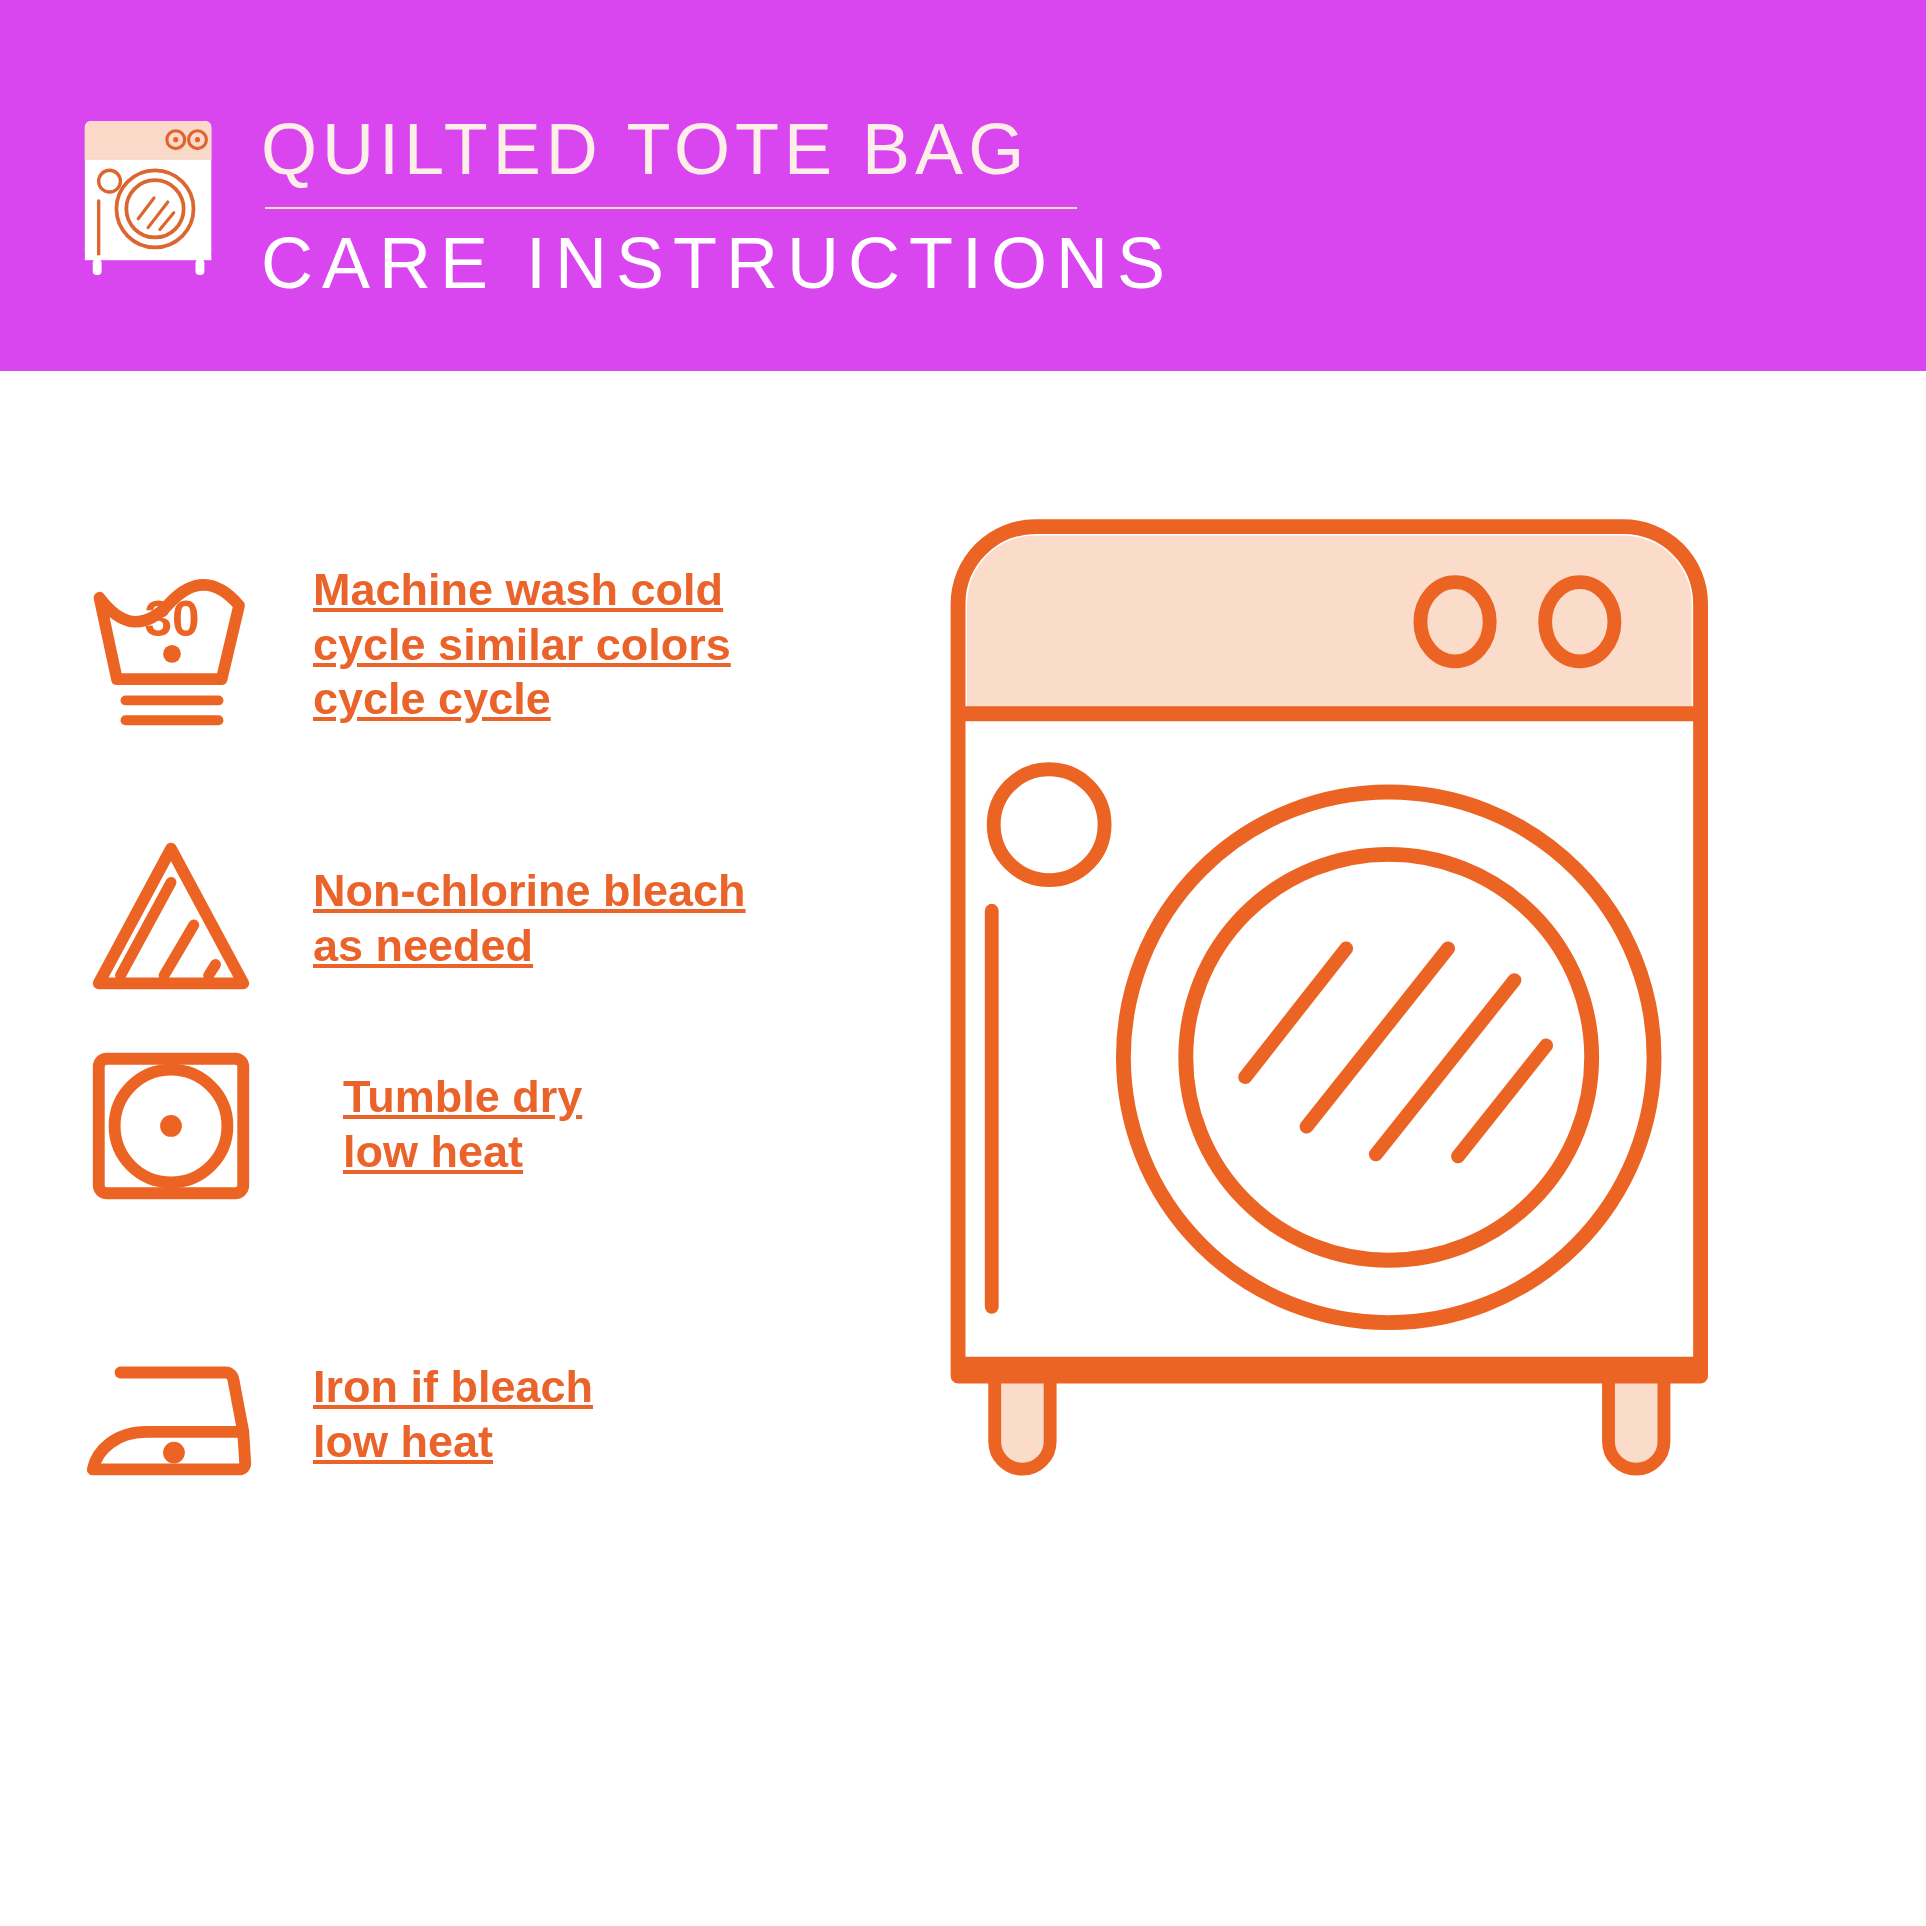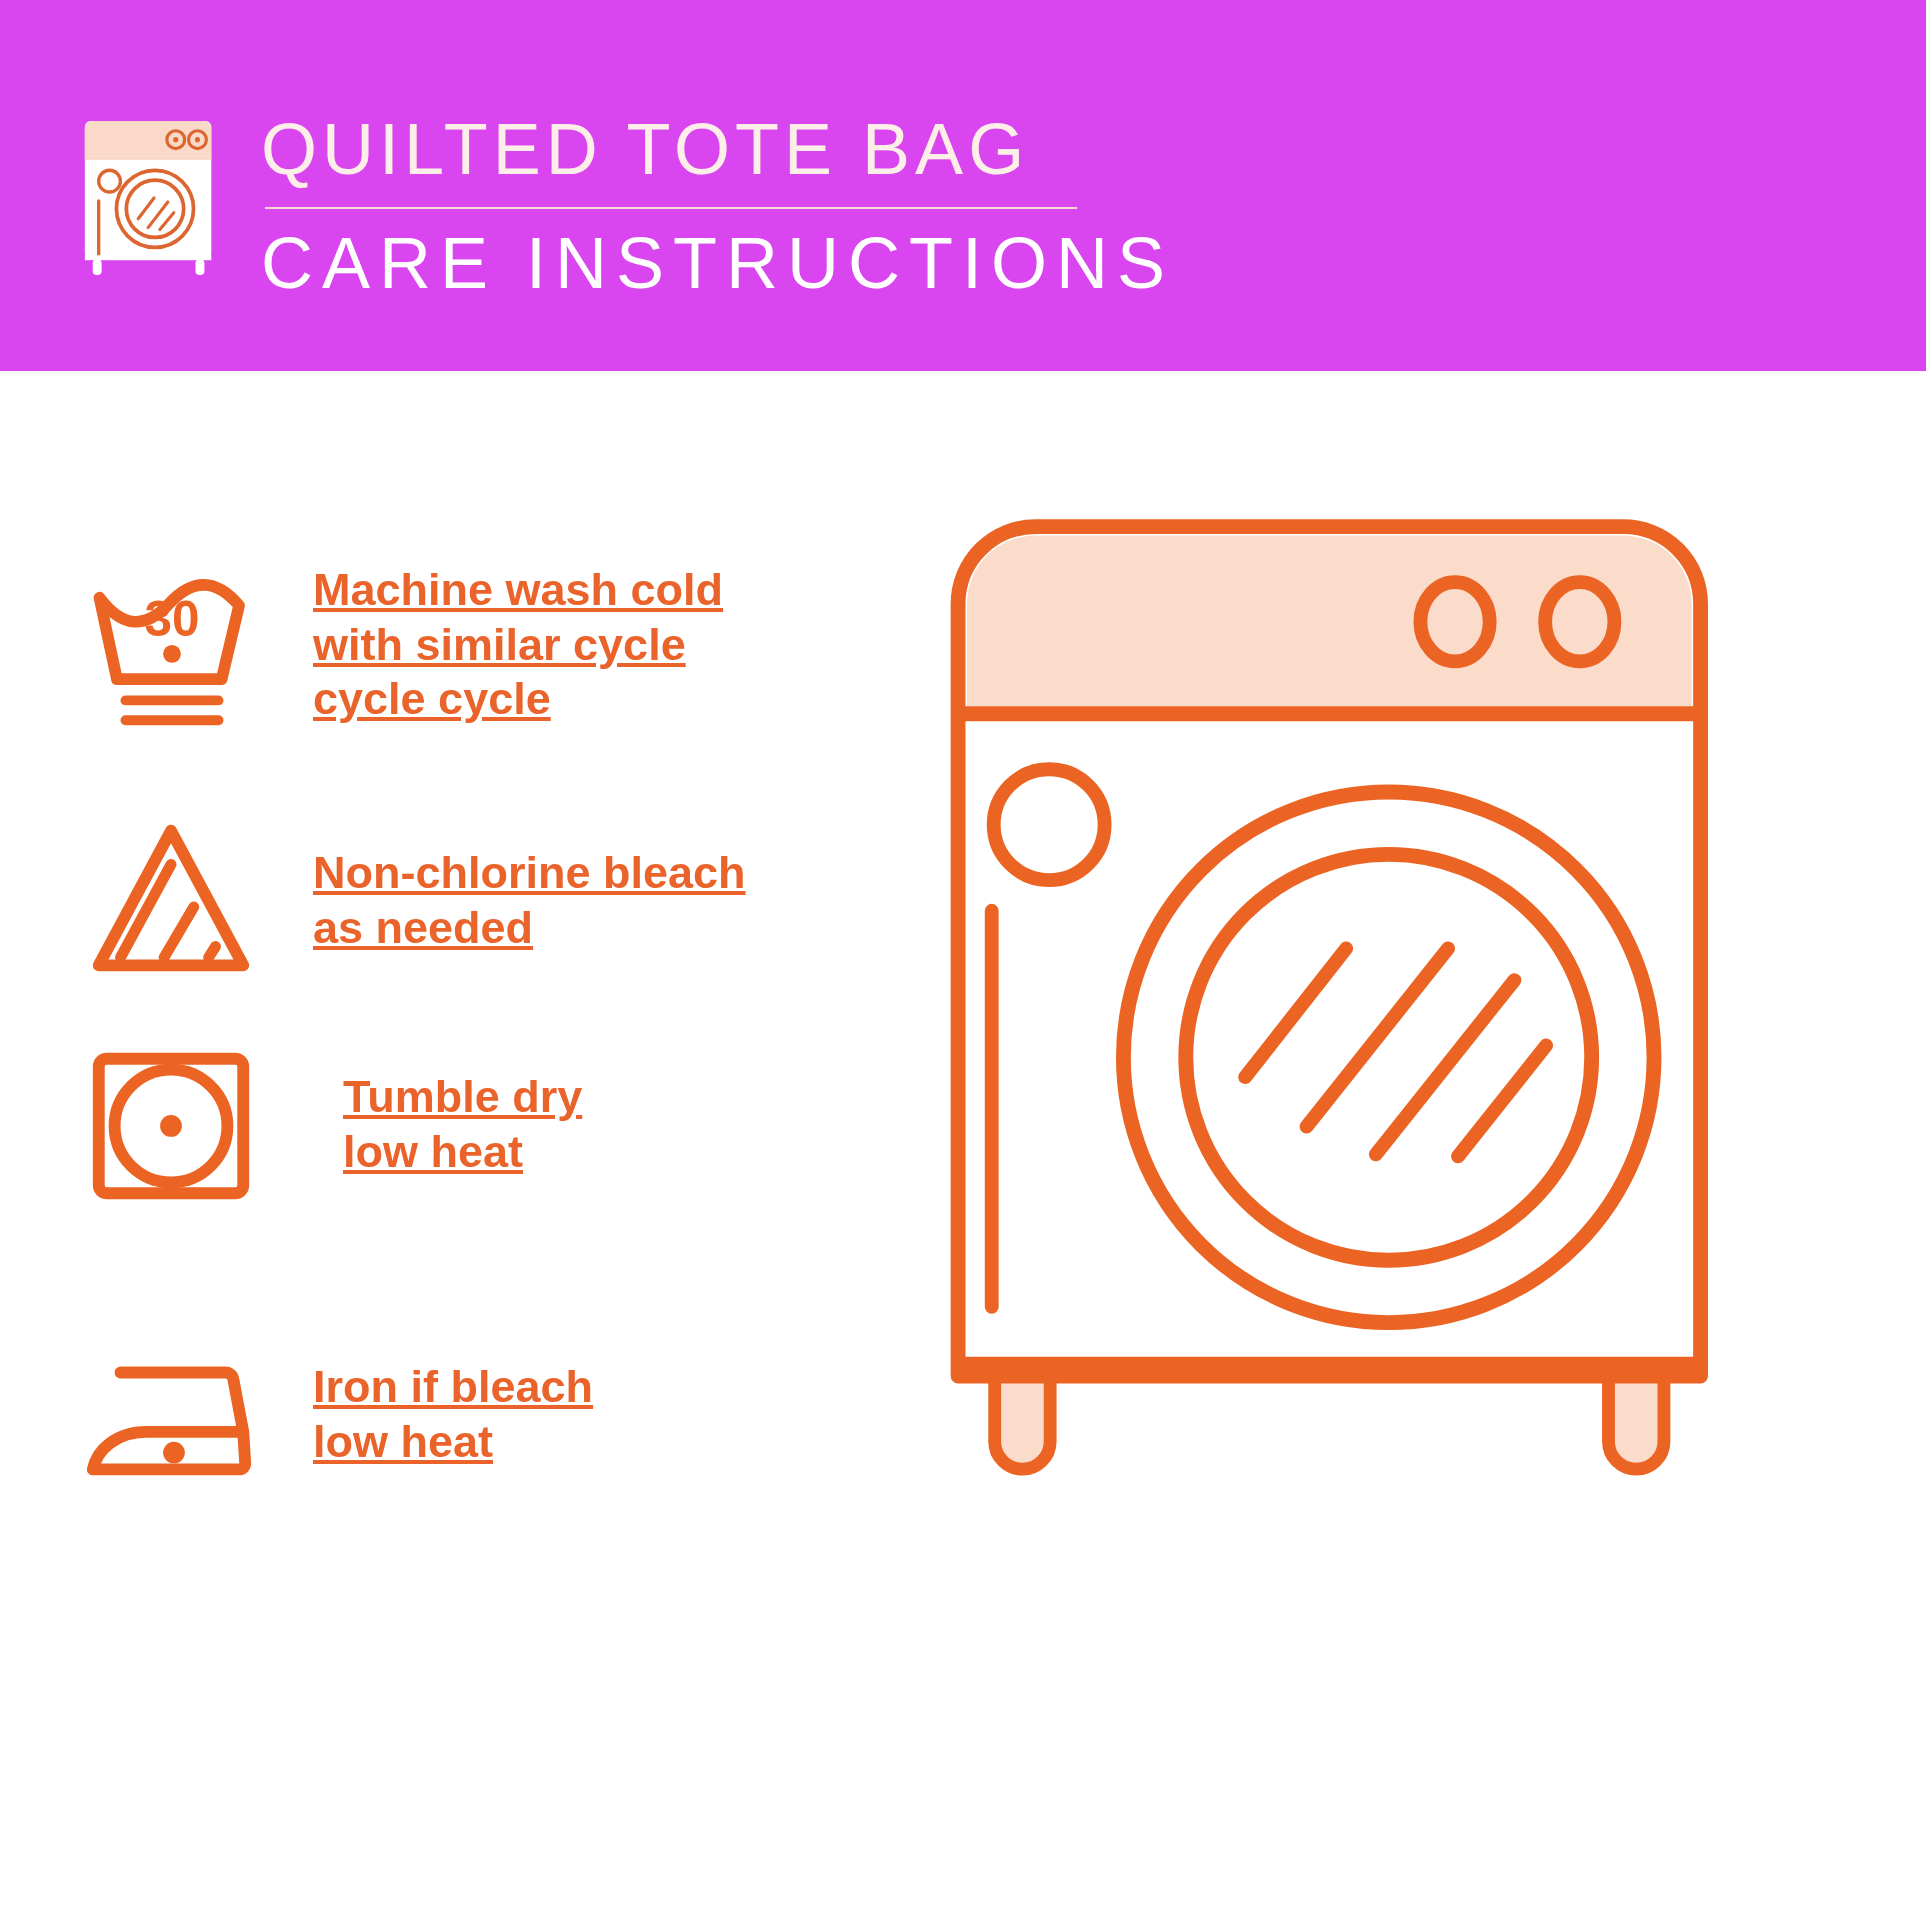--- a/index.html
+++ b/index.html
@@ -75,21 +75,21 @@
     height: 1555px;
   }
   .care-row {
     position: absolute;
     left: 77px;
     width: 812px;
     display: flex;
     align-items: center;
   }
   .care-row.r0 { top: 180px; }
-  .care-row.r1 { top: 436px; }
+  .care-row.r1 { top: 454px; }
   .care-row.r2 { top: 660px; gap: 30px; }
   .care-row.r3 { top: 950px; }
 
   .care-symbol {
     width: 188px;
     height: 188px;
     flex: 0 0 auto;
     display: flex;
     align-items: center;
     justify-content: center;
@@ -164,21 +164,21 @@
       <svg viewBox="0 0 190 190" width="188" height="188">
         <path d="M14 40 C38 72 62 72 86 46 C110 20 134 20 158 48 L140 124 H32 Z" transform="translate(9,8) scale(0.98)" fill="none" stroke="#EC6423" stroke-width="12" stroke-linejoin="round" stroke-linecap="round"></path>
         <text x="96" y="86" text-anchor="middle" fill="#EC6423" font-family="Liberation Sans, sans-serif" font-size="50" font-weight="bold">30</text>
         <circle cx="96" cy="104" r="9" fill="#EC6423"></circle>
         <rect x="44" y="146" width="104" height="10" rx="5" fill="#EC6423"></rect>
         <rect x="44" y="166" width="104" height="10" rx="5" fill="#EC6423"></rect>
       </svg>
     </div>
     <div class="care-text">
       <div>Machine wash cold</div>
-      <div>with similar cycle</div>
+      <div>cycle similar colors</div>
       <div>cycle cycle</div>
     </div>
   </div>
 
   <div class="care-row r1">
     <div class="care-symbol">
       <svg viewBox="0 0 190 190" width="188" height="188">
         <path d="M95 24 L168 160 H22 Z" fill="none" stroke="#EC6423" stroke-width="12" stroke-linejoin="round"></path>
         <g stroke="#EC6423" stroke-width="11" stroke-linecap="round">
           <line x1="95" y1="58" x2="44" y2="152"></line>

